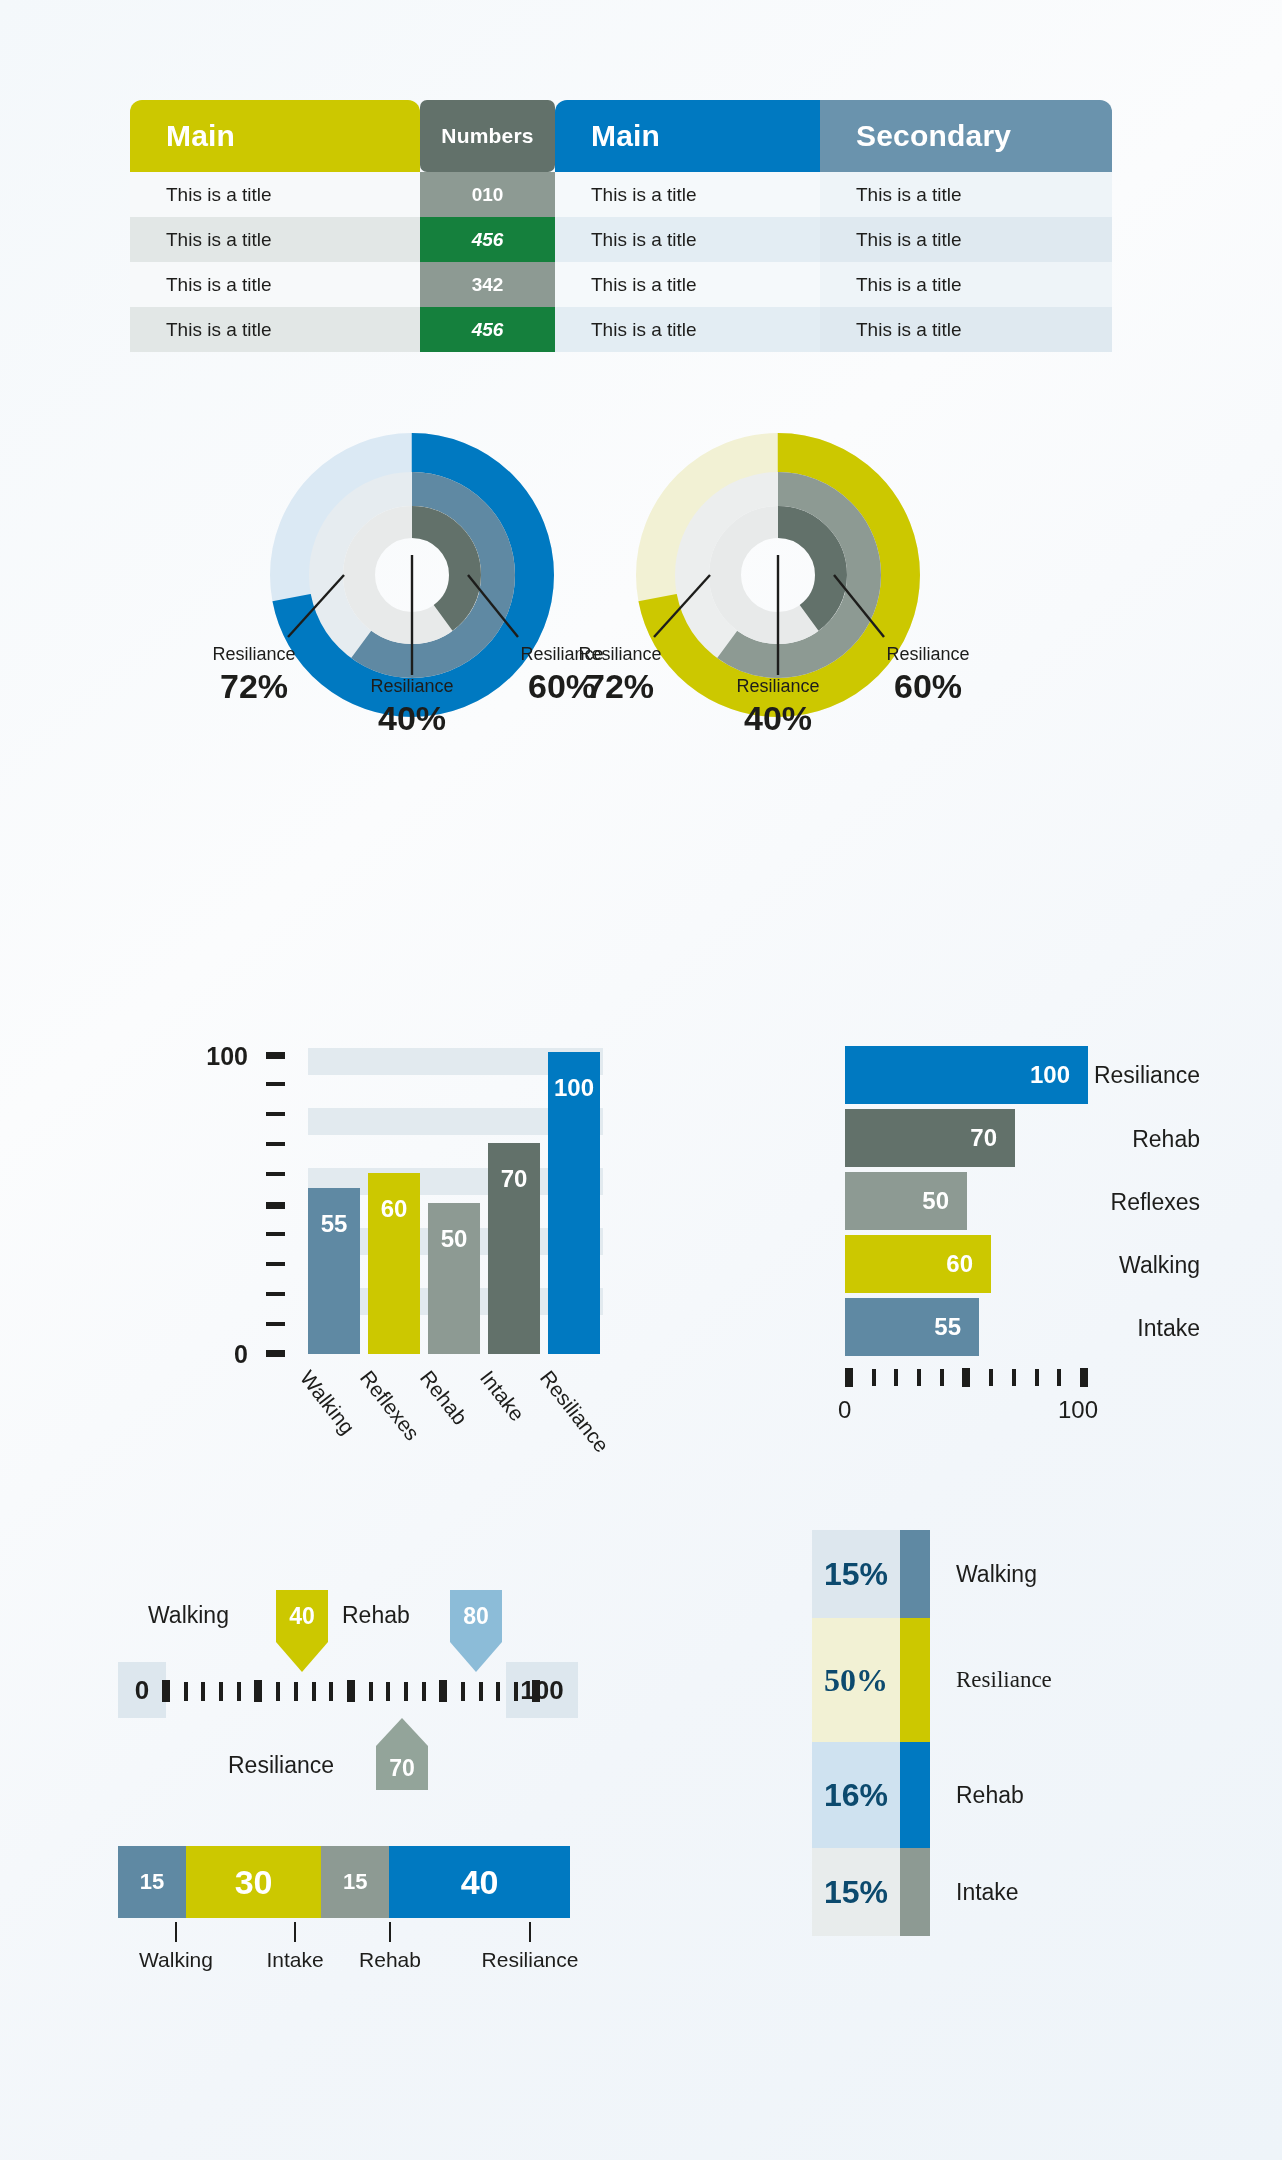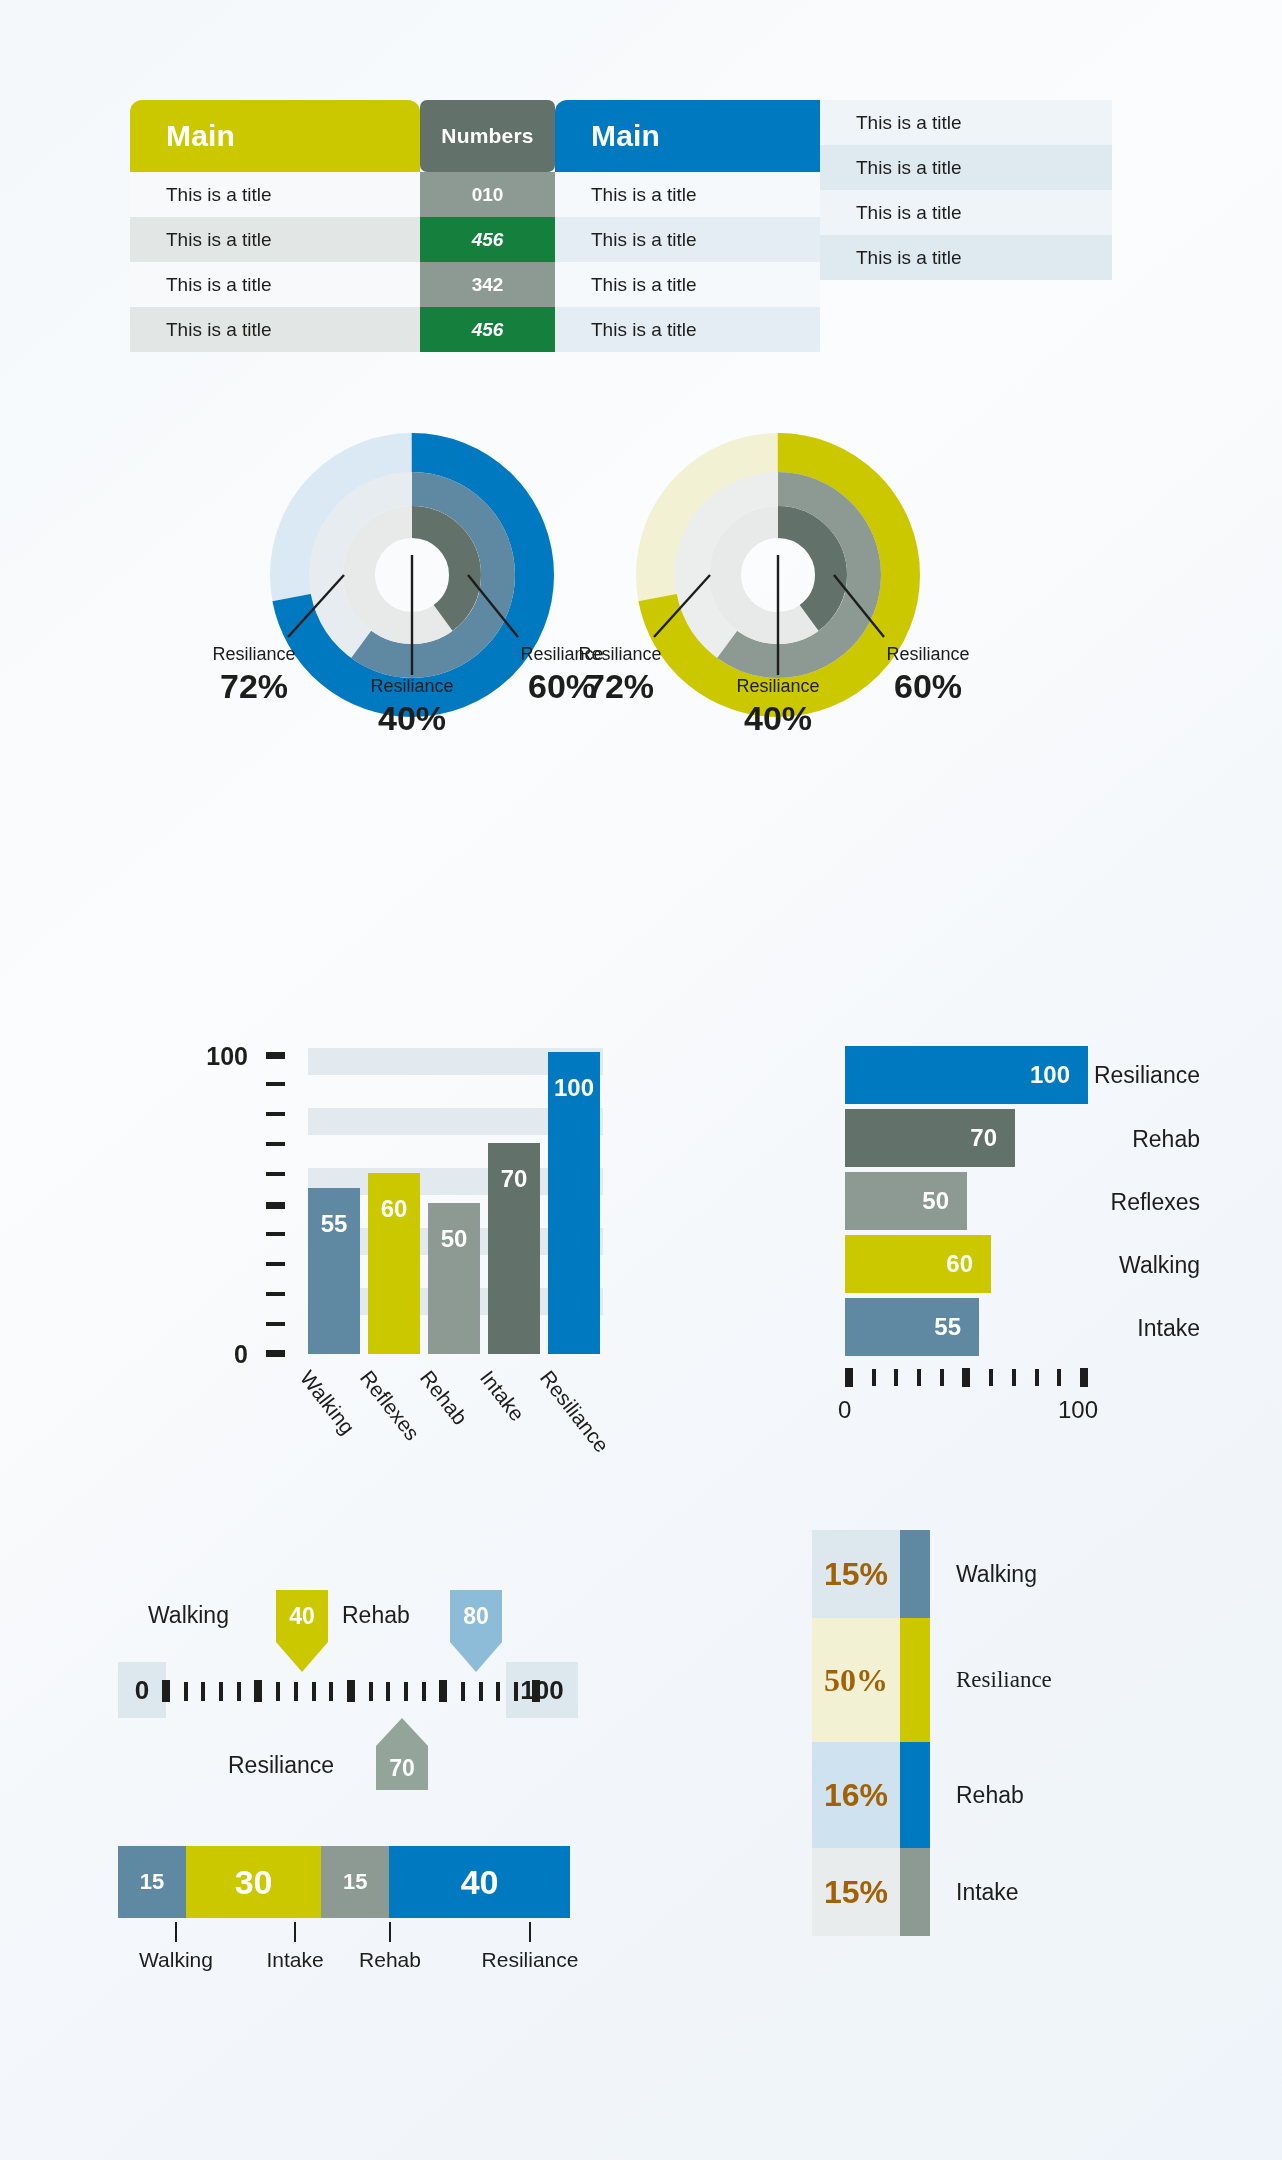--- a/index.html
+++ b/index.html
@@ -91,21 +91,21 @@
   .stack{position:absolute;left:118px;top:1846px;width:452px;}
   .stackbar{display:flex;height:72px;}
   .seg{display:flex;align-items:center;justify-content:center;color:#fff;font-weight:bold;}
   .stack .legend{position:relative;height:70px;margin-top:4px;}
   .stack .lgi{position:absolute;text-align:center;font-size:21px;color:#1d1d1b;}
   .stack .lgi .bar{width:2px;height:20px;background:#1d1d1b;margin:0 auto 6px;}
 
   
   .pct{position:absolute;left:812px;top:1530px;width:400px;}
   .pctrow{display:flex;align-items:stretch;}
-  .pctbox{width:88px;display:flex;align-items:center;justify-content:center;font-size:32px;font-weight:bold;color:#a16207;}
+  .pctbox{width:88px;display:flex;align-items:center;justify-content:center;font-size:32px;font-weight:bold;color:#0c4a6e;}
   .pctchip{width:30px;}
   .pctlab{display:flex;align-items:center;padding-left:26px;font-size:23px;color:#1d1d1b;}
 </style>
 </head>
 <body>
 
 <div class="stage">
 
   <div class="tables">
 
@@ -127,20 +127,21 @@
 
     <div class="tbl tblC">
       <div class="thead">Main</div>
       <div class="trow odd">This is a title</div>
       <div class="trow even">This is a title</div>
       <div class="trow odd">This is a title</div>
       <div class="trow even">This is a title</div>
     </div>
 
     <div class="tbl tblD">
+      <div class="thead">Secondary</div>
       <div class="trow odd">This is a title</div>
       <div class="trow even">This is a title</div>
       <div class="trow odd">This is a title</div>
       <div class="trow even">This is a title</div>
     </div>
 
   </div>
 
   <div class="donut-wrap" style="left:232px;top:425px;width:360px;height:300px;">
     <svg class="donut-svg" width="360" height="300" viewBox="0 0 360 300">

